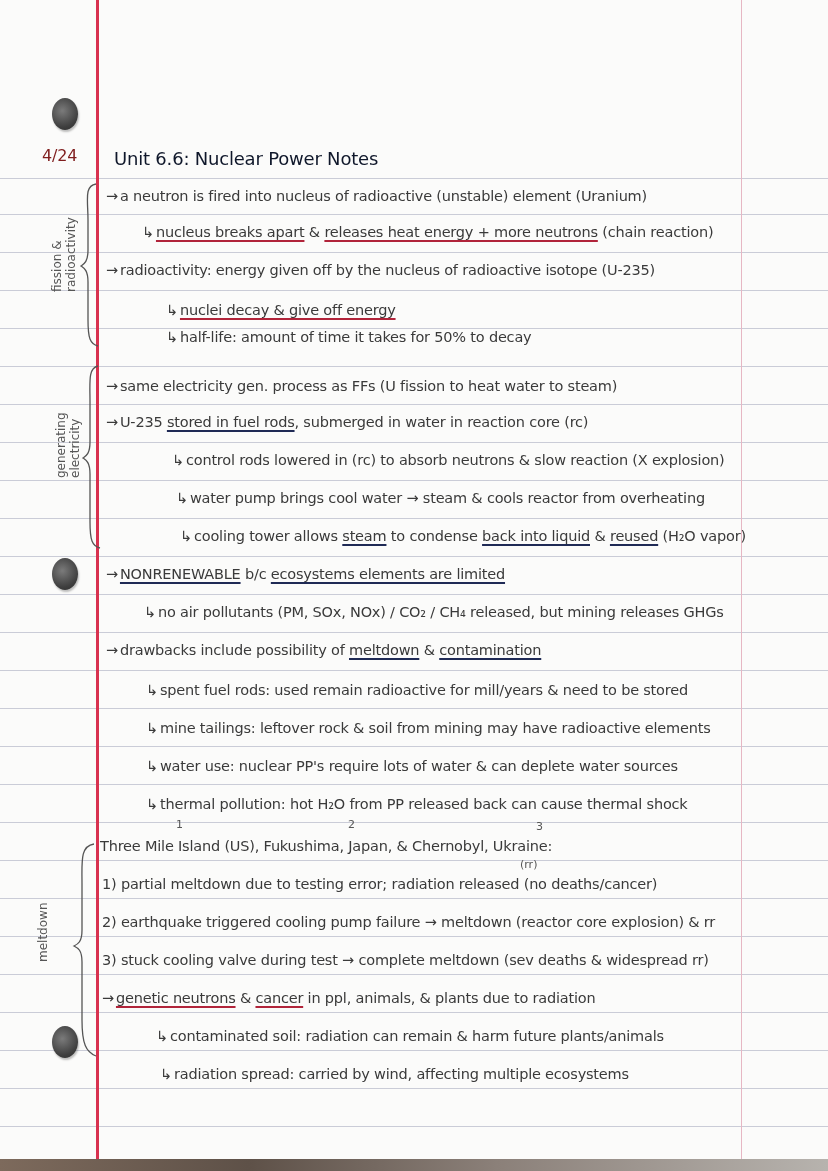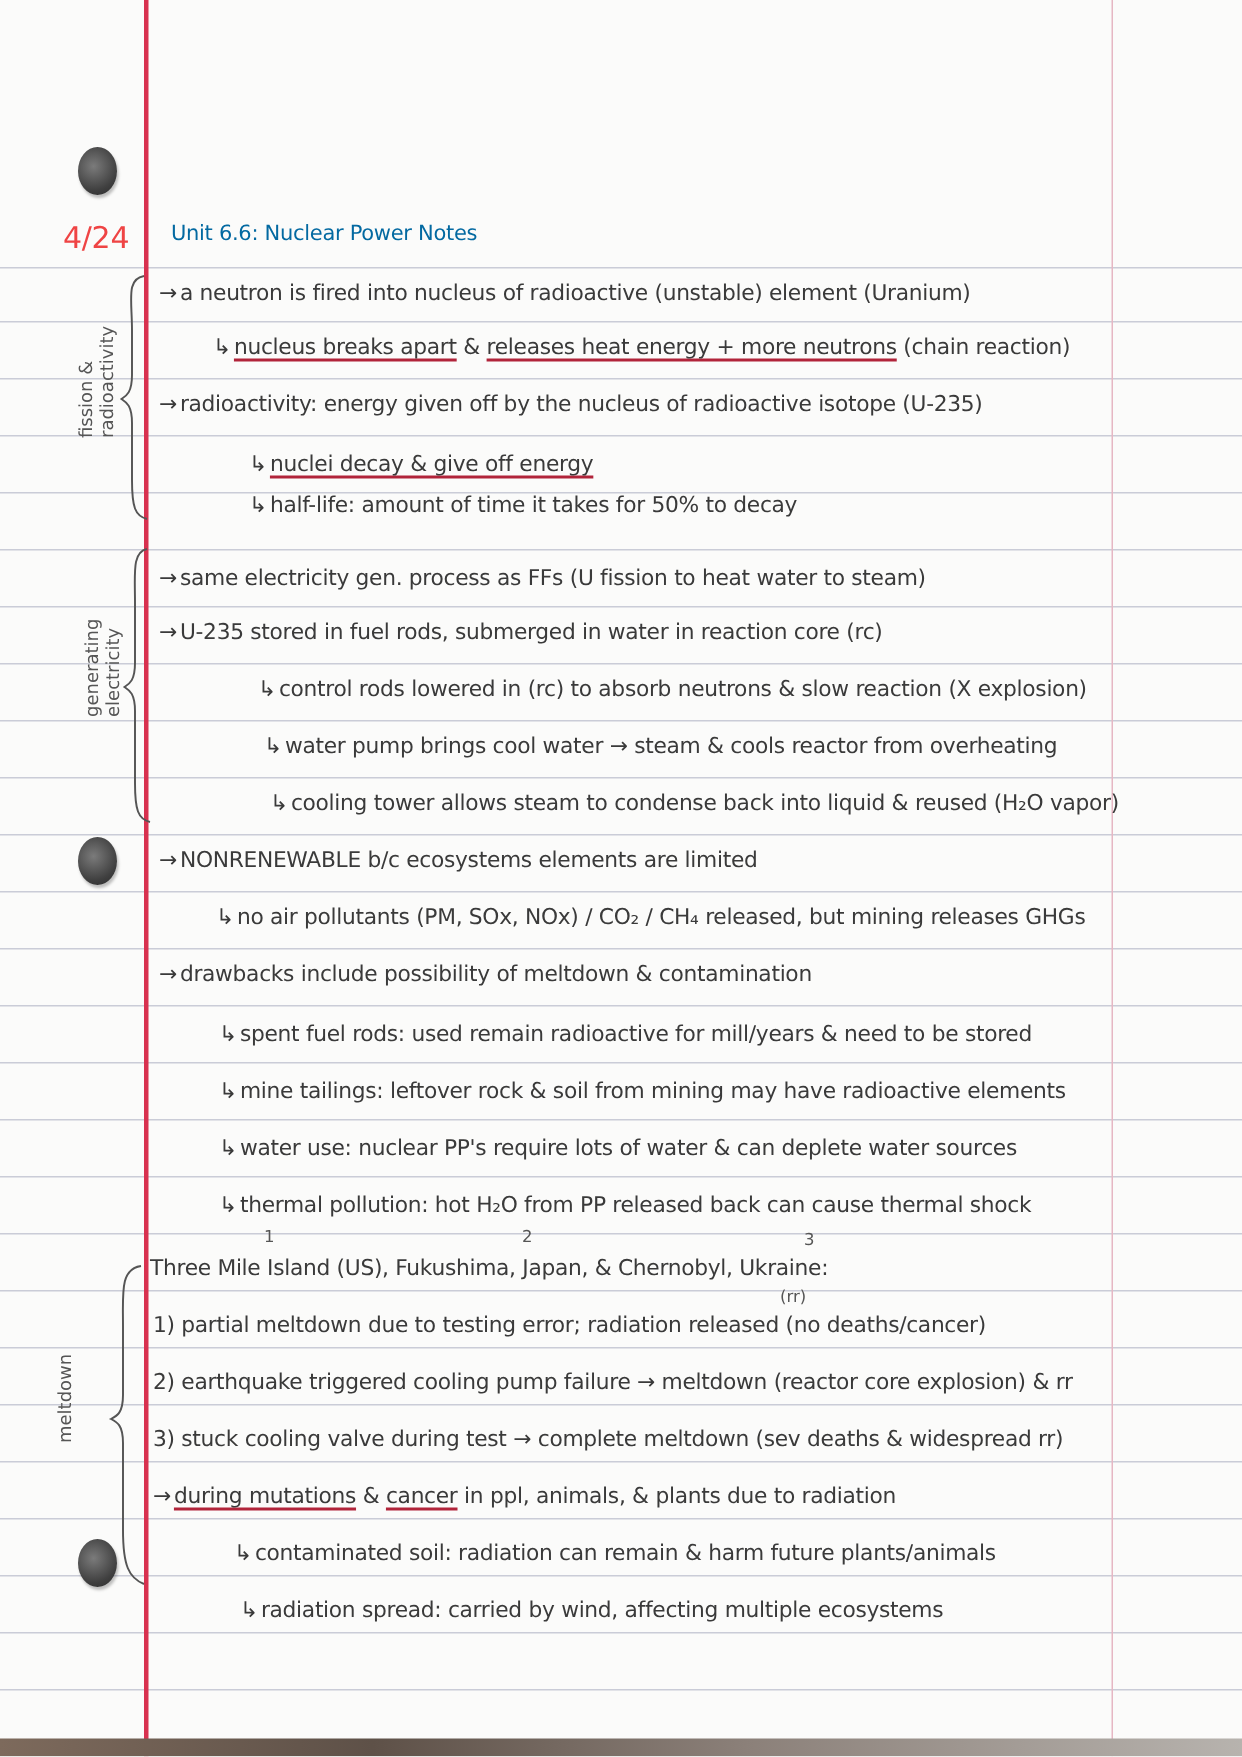--- a/index.html
+++ b/index.html
@@ -32,25 +32,25 @@
   }
   .edge-bottom {
     position: absolute; left: 0; right: 0; top: 1159px; height: 12px;
     background: linear-gradient(90deg, #7d6a5c, #5e5148 30%, #8b8079 60%, #b7b3ae);
   }
   .line {
     position: absolute; white-space: nowrap;
     font-family: "DejaVu Sans", sans-serif;
     font-size: 14.5px; color: #3a3a3a; letter-spacing: -0.2px;
   }
-  .date { font-size: 20px; color: #ef4444; }
-  .title { font-size: 14px; color: #0369a1; }
+  .date { font-size: 16px; color: #7f1d1d; }
+  .title { font-size: 18px; color: #0f172a; }
   .arrow { color: #3a3a3a; margin-right: 2px; }
   .ul-red { text-decoration: underline; text-decoration-color: #b1243a; text-decoration-thickness: 2px; text-underline-offset: 3px; }
-  .ul-navy { text-decoration-color: #1f2a55; text-decoration-thickness: 2px; text-underline-offset: 3px; }
+  .ul-navy { text-decoration: underline; text-decoration-color: #1f2a55; text-decoration-thickness: 2px; text-underline-offset: 3px; }
   .sup { position: absolute; font-size: 11px; color: #555; }
   .vlabel {
     position: absolute; transform: rotate(-90deg); transform-origin: left top;
     font-size: 12px; color: #555; white-space: nowrap;
   }
   .brace { position: absolute; }
   .brace path { fill: none; stroke: #555; stroke-width: 1.3; }
 </style>
 </head>
 <body>
@@ -169,21 +169,21 @@
 
   <span class="sup" style="left:176px; top:818px">1</span>
   <span class="sup" style="left:348px; top:818px">2</span>
   <span class="sup" style="left:536px; top:820px">3</span>
   <div class="line" style="left:100px; top:838px">Three Mile Island (US), Fukushima, Japan, &amp; Chernobyl, Ukraine:</div>
   <span class="sup" style="left:520px; top:858px">(rr)</span>
   <div class="line" style="left:102px; top:876px">1) partial meltdown due to testing error; radiation released (no deaths/cancer)</div>
   <div class="line" style="left:102px; top:914px">2) earthquake triggered cooling pump failure → meltdown (reactor core explosion) &amp; rr</div>
   <div class="line" style="left:102px; top:952px">3) stuck cooling valve during test → complete meltdown (sev deaths &amp; widespread rr)</div>
   <div class="line" style="left:102px; top:990px">
-    <span class="arrow">→</span><span class="ul-red">during mutations</span><span> &amp; </span><span class="ul-red">cancer</span><span> in ppl, animals, &amp; plants due to radiation</span>
+    <span class="arrow">→</span><span class="ul-red">genetic neutrons</span><span> &amp; </span><span class="ul-red">cancer</span><span> in ppl, animals, &amp; plants due to radiation</span>
   </div>
   <div class="line" style="left:156px; top:1028px">
     <span class="arrow">↳</span><span>contaminated soil: radiation can remain &amp; harm future plants/animals</span>
   </div>
   <div class="line" style="left:160px; top:1066px">
     <span class="arrow">↳</span><span>radiation spread: carried by wind, affecting multiple ecosystems</span>
   </div>
 
 </div>
 

